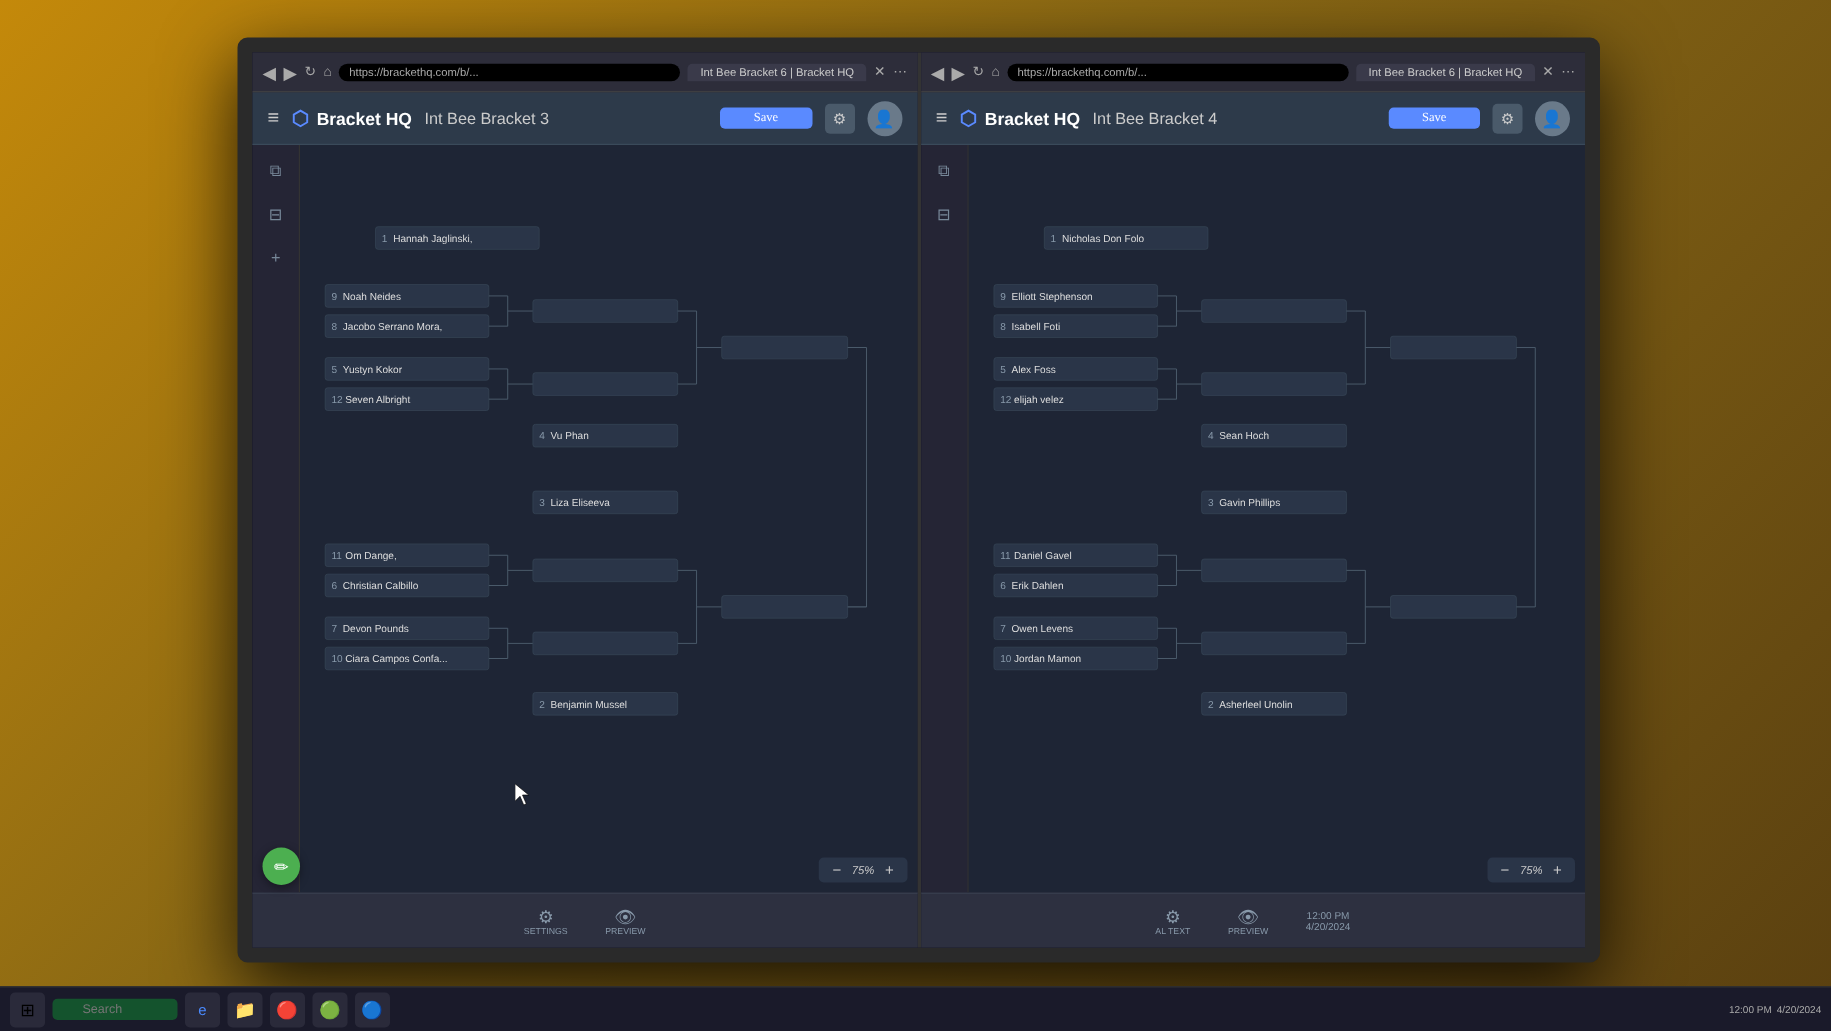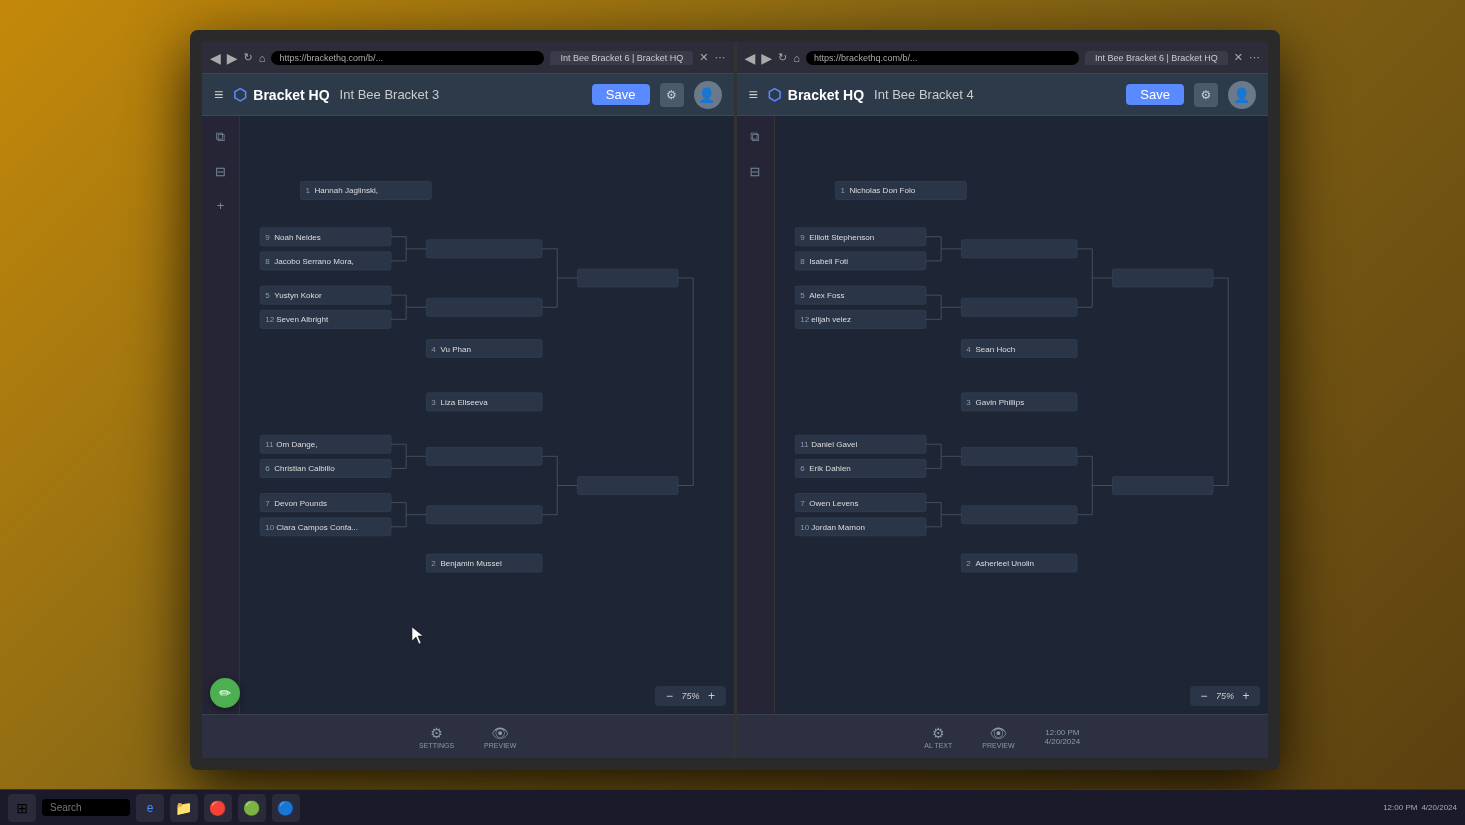--- a/index.html
+++ b/index.html
@@ -111,23 +111,24 @@
       color: #ccc;
     }
 
     .header-spacer { flex: 1; }
 
     .btn-save {
       background: #5a8aff;
       color: white;
       border: none;
       border-radius: 4px;
-      padding: 3px 14px;
-      font-size: 13px;
-      cursor: pointer;
+      padding: 3px 27px;
+      font-size: 10px;
+      cursor: pointer;
+      font-family: Liberation Serif, serif;
     }
 
     .btn-icon {
       background: #4a5a6a;
       border: none;
       border-radius: 4px;
       width: 24px;
       height: 24px;
       display: flex;
       align-items: center;
@@ -256,27 +257,27 @@
       border-radius: 4px;
       background: #2a2a3a;
       display: flex;
       align-items: center;
       justify-content: center;
       font-size: 14px;
       cursor: pointer;
     }
 
     .taskbar-search {
-      background: #000000;
+      background: #14532d;
       border: none;
       color: #ccc;
       font-size: 10px;
-      padding: 3px 8px;
+      padding: 3px 24px;
       border-radius: 4px;
-      width: 88px;
+      width: 100px;
     }
 
     .taskbar-right {
       margin-left: auto;
       display: flex;
       align-items: center;
       gap: 4px;
       font-size: 8px;
       color: #aaa;
     }

